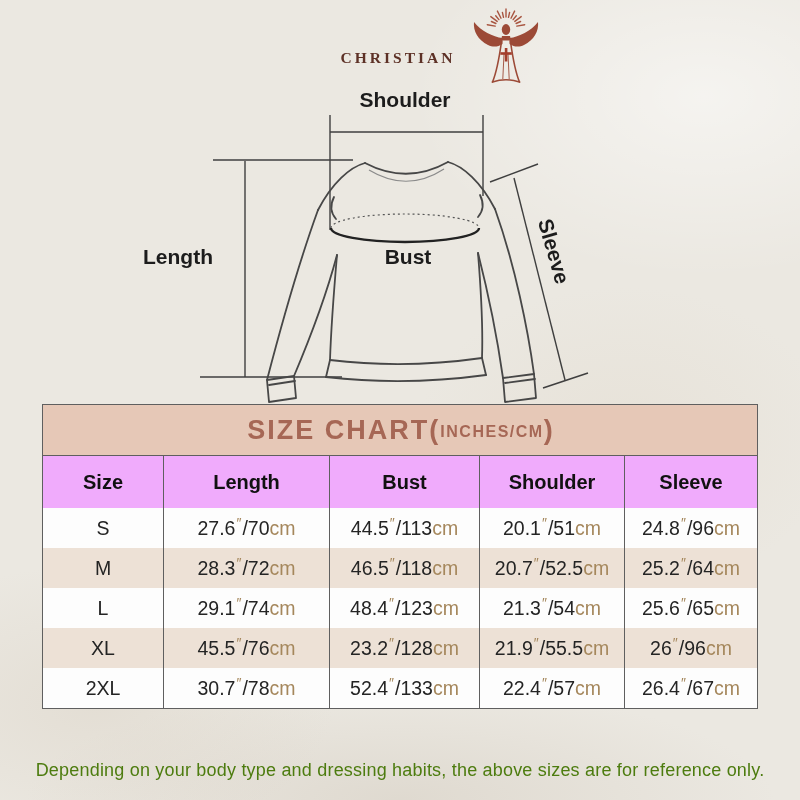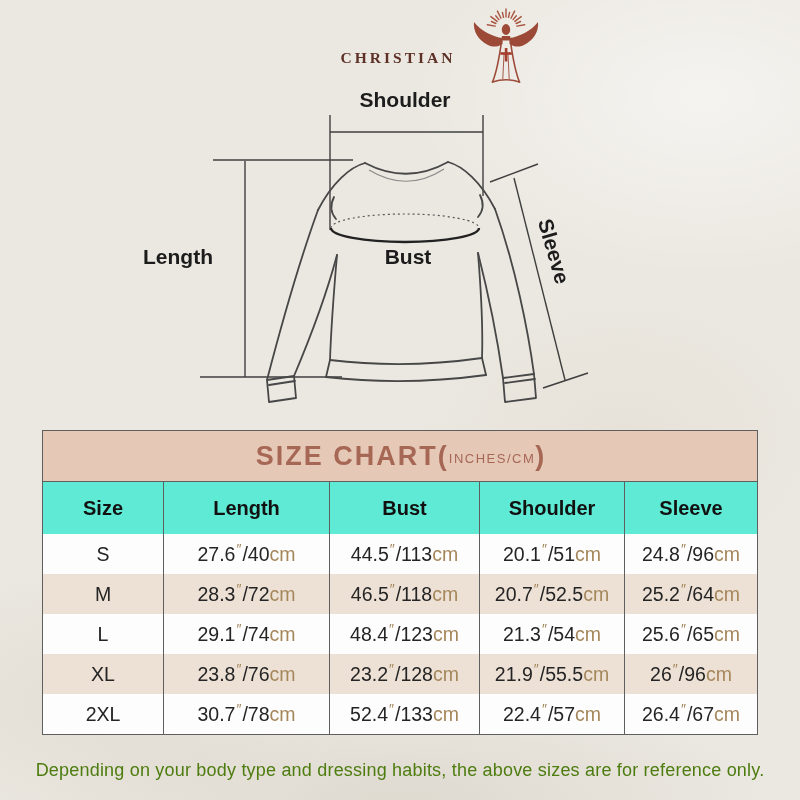--- a/index.html
+++ b/index.html
@@ -24,29 +24,29 @@
   
   .diagram{position:absolute;left:120px;top:85px;width:560px;height:340px;}
   .diagram svg{width:100%;height:100%;}
   .dlabel{position:absolute;font-weight:700;font-size:21px;color:#1c1c1c;}
   .dlabel.shoulder{left:340px;top:88px;width:130px;text-align:center;}
   .dlabel.length{left:140px;top:245px;width:76px;text-align:center;}
   .dlabel.bust{left:370px;top:245px;width:76px;text-align:center;}
   .dlabel.sleeve{left:556px;top:216px;transform:rotate(74deg);transform-origin:0 0;}
 
   
-  .table{position:absolute;left:42px;top:430px;width:716px;
+  .table{position:absolute;left:42px;top:404px;width:716px;
     border:1px solid #5f5f5f;box-sizing:border-box;background:#fdfdfd;}
   .title-band{height:50px;background:#e6c8b7;border-bottom:1px solid #5f5f5f;
     display:flex;align-items:center;justify-content:center;color:#a66755;}
   .title-main{font-size:27px;font-weight:700;letter-spacing:2px;}
-  .title-unit{font-size:13px;font-weight:400;letter-spacing:1.5px;padding-top:4px;}
+  .title-unit{font-size:16px;font-weight:700;letter-spacing:1.5px;padding-top:4px;}
   .title-close{font-size:27px;font-weight:700;}
   .tr{display:grid;grid-template-columns:121px 166px 150px 145px auto;}
-  .tr.head{background:#5eead4;}
+  .tr.head{background:#f0abfc;}
   .tr.head .td{height:52px;font-weight:700;font-size:20px;color:#111;}
   .td{height:40px;display:flex;align-items:center;justify-content:center;
     border-right:1px solid #5f5f5f;font-size:19.5px;color:#242424;white-space:nowrap;}
   .td:last-child{border-right:none;}
   .tr.alt .td{background:#ede1d6;}
   .td .unit{color:#a5875c;}
   .td .inchmark{color:#a5875c;font-size:.72em;position:relative;top:-.33em;padding:0 1px;}
 
   
   .footer-note{position:absolute;left:0;top:760px;width:800px;text-align:center;
@@ -149,21 +149,21 @@
     <div class="td">Bust</div>
     <div class="td">Shoulder</div>
     <div class="td">Sleeve</div>
   </div>
   <div>
       <div class="tr">
         <div class="td">S</div>
         <div class="td">
           <span class="num">27.6</span>
           <span class="inchmark">″</span>
-          <span class="num">/40</span>
+          <span class="num">/70</span>
           <span class="unit">cm</span>
         </div>
         <div class="td">
           <span class="num">44.5</span>
           <span class="inchmark">″</span>
           <span class="num">/113</span>
           <span class="unit">cm</span>
         </div>
         <div class="td">
           <span class="num">20.1</span>
@@ -228,21 +228,21 @@
         <div class="td">
           <span class="num">25.6</span>
           <span class="inchmark">″</span>
           <span class="num">/65</span>
           <span class="unit">cm</span>
         </div>
       </div>
       <div class="tr alt">
         <div class="td">XL</div>
         <div class="td">
-          <span class="num">23.8</span>
+          <span class="num">45.5</span>
           <span class="inchmark">″</span>
           <span class="num">/76</span>
           <span class="unit">cm</span>
         </div>
         <div class="td">
           <span class="num">23.2</span>
           <span class="inchmark">″</span>
           <span class="num">/128</span>
           <span class="unit">cm</span>
         </div>

